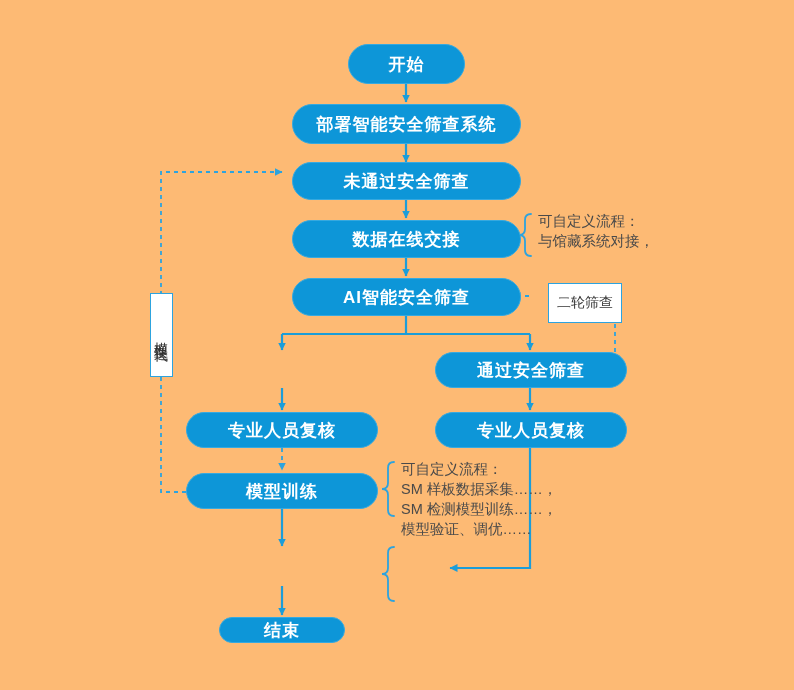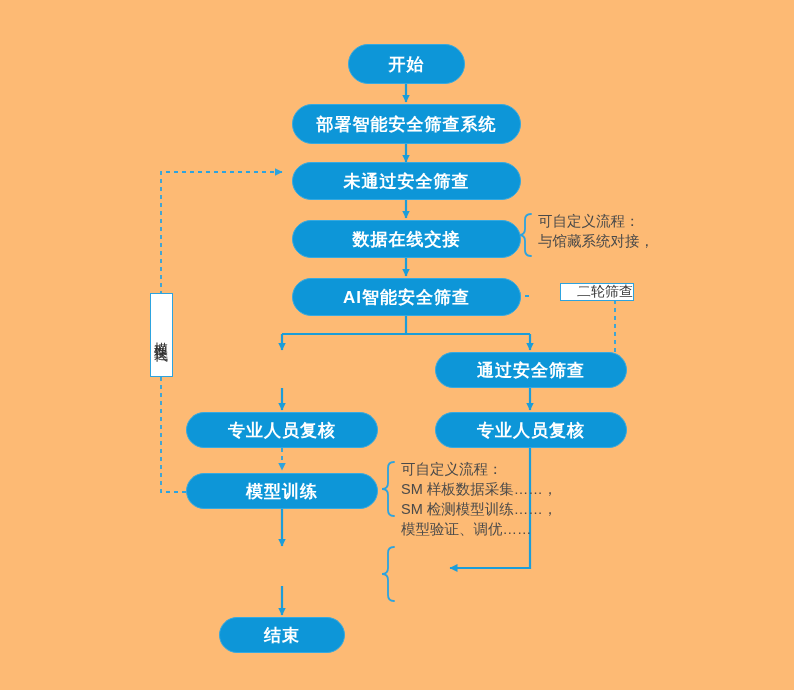--- a/index.html
+++ b/index.html
@@ -161,25 +161,25 @@
 
   <div class="node" style="left:435px; top:412px; width:192px; height:36px;">
     <span>专业人员复核</span>
   </div>
 
   <div class="node" style="left:186px; top:473px; width:192px; height:36px;">
     <span>模型训练</span>
   </div>
 
 
-  <div class="node" style="left:219px; top:617px; width:126px; height:36px;">
+  <div class="node" style="left:219px; top:617px; width:126px; height:26px;">
     <span>结束</span>
   </div>
 
-  <div class="tagbox" style="left:560px; top:283px; width:74px; height:18px;justify-content:flex-end;">
+  <div class="tagbox" style="left:548px; top:283px; width:74px; height:40px;">
     <span>二轮筛查</span>
   </div>
 
   <div class="tagbox vertical" style="left:150px; top:293px; width:23px; height:84px;">
     <span>模型迭代</span>
   </div>
 
   <div class="note" style="left:538px; top:211px;">
     <div>可自定义流程：</div>
     <div>与馆藏系统对接，</div>

